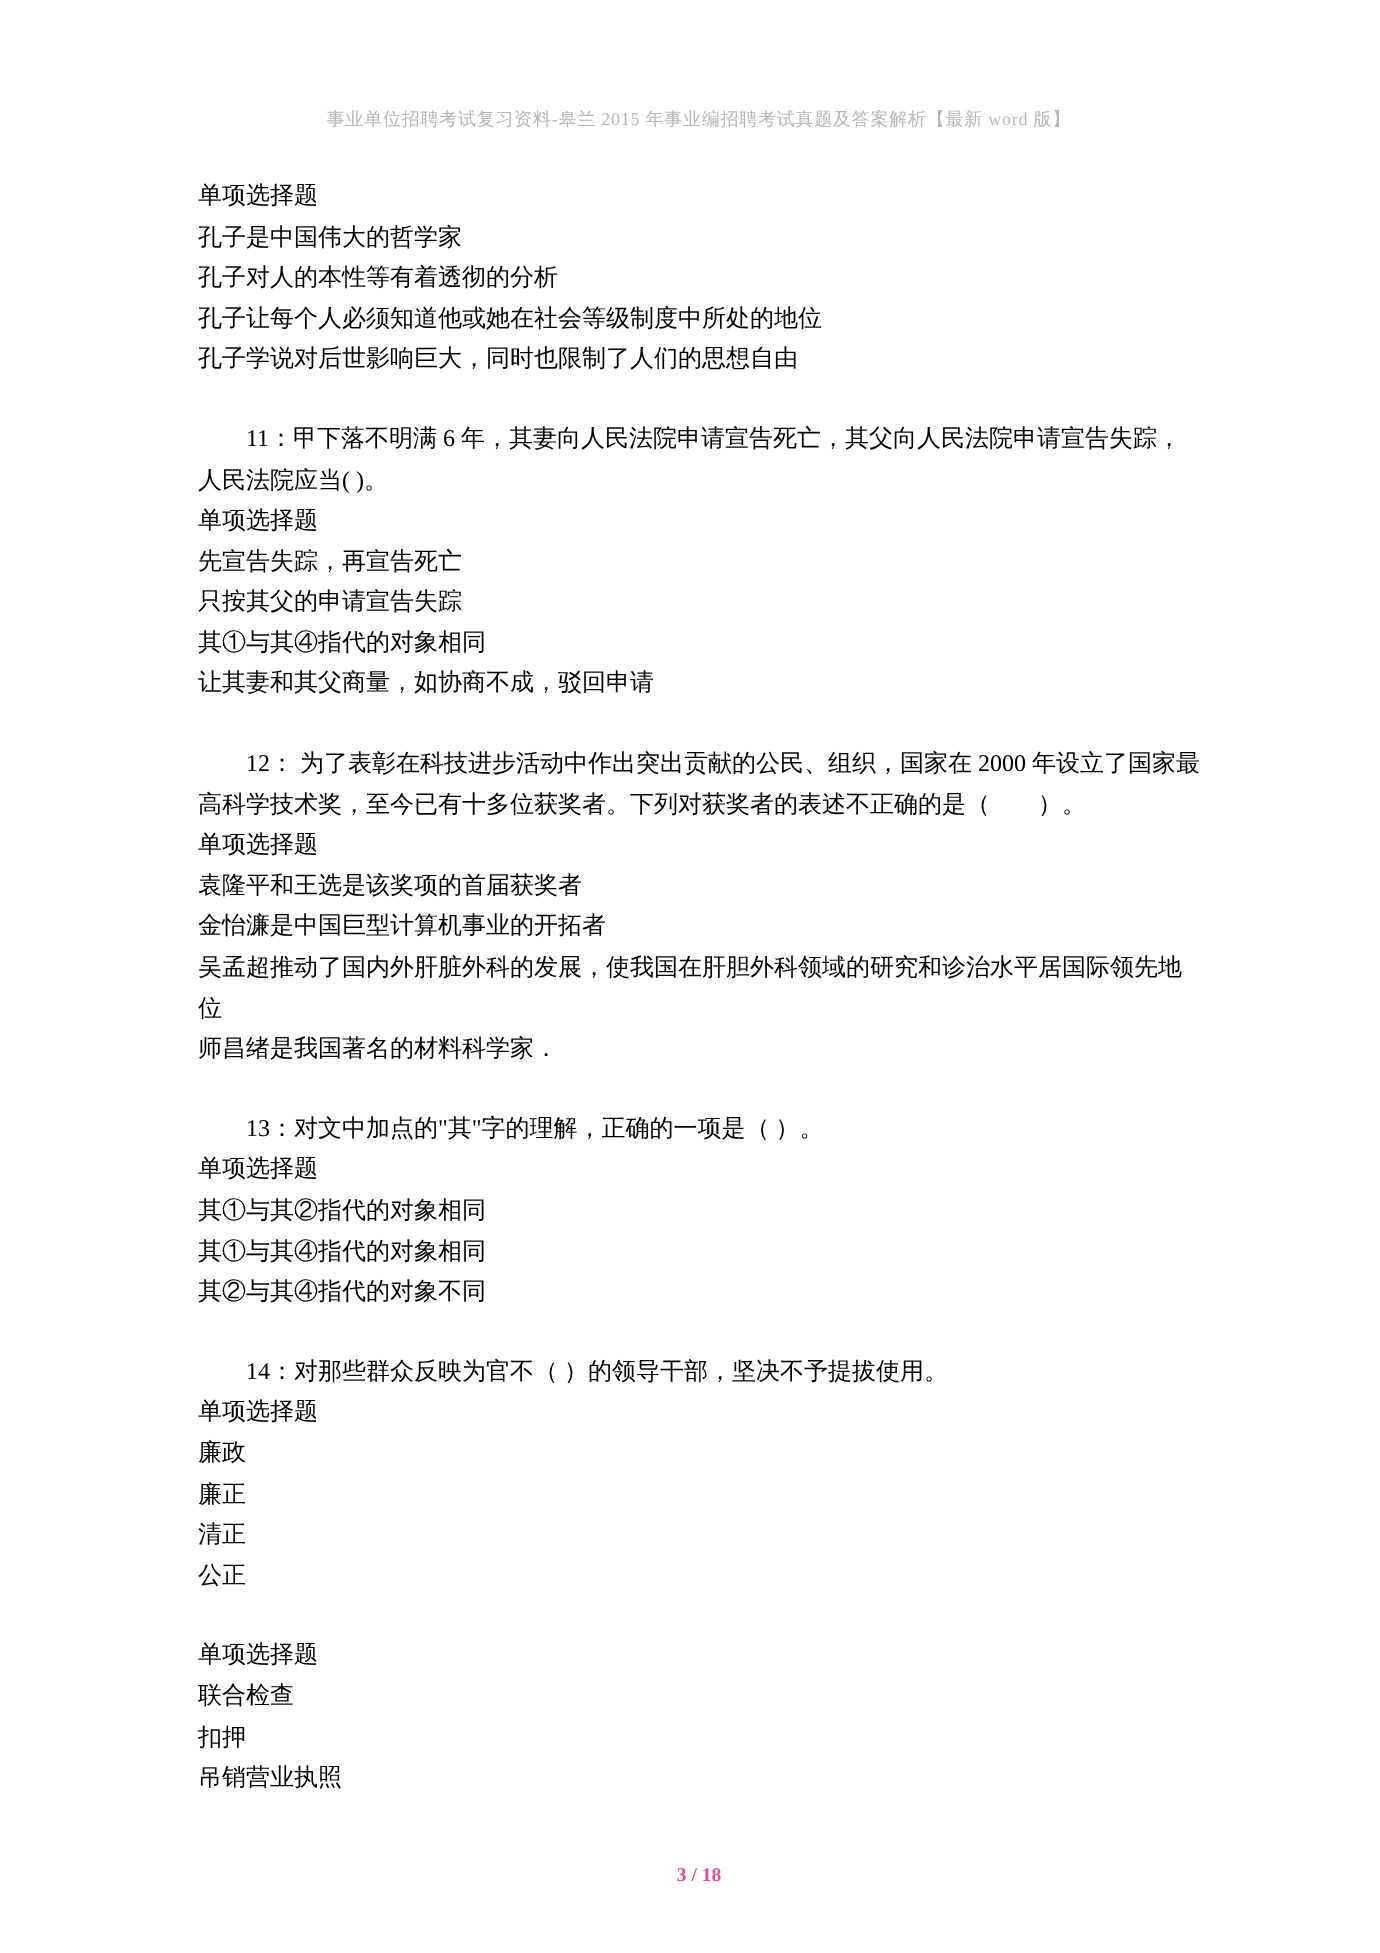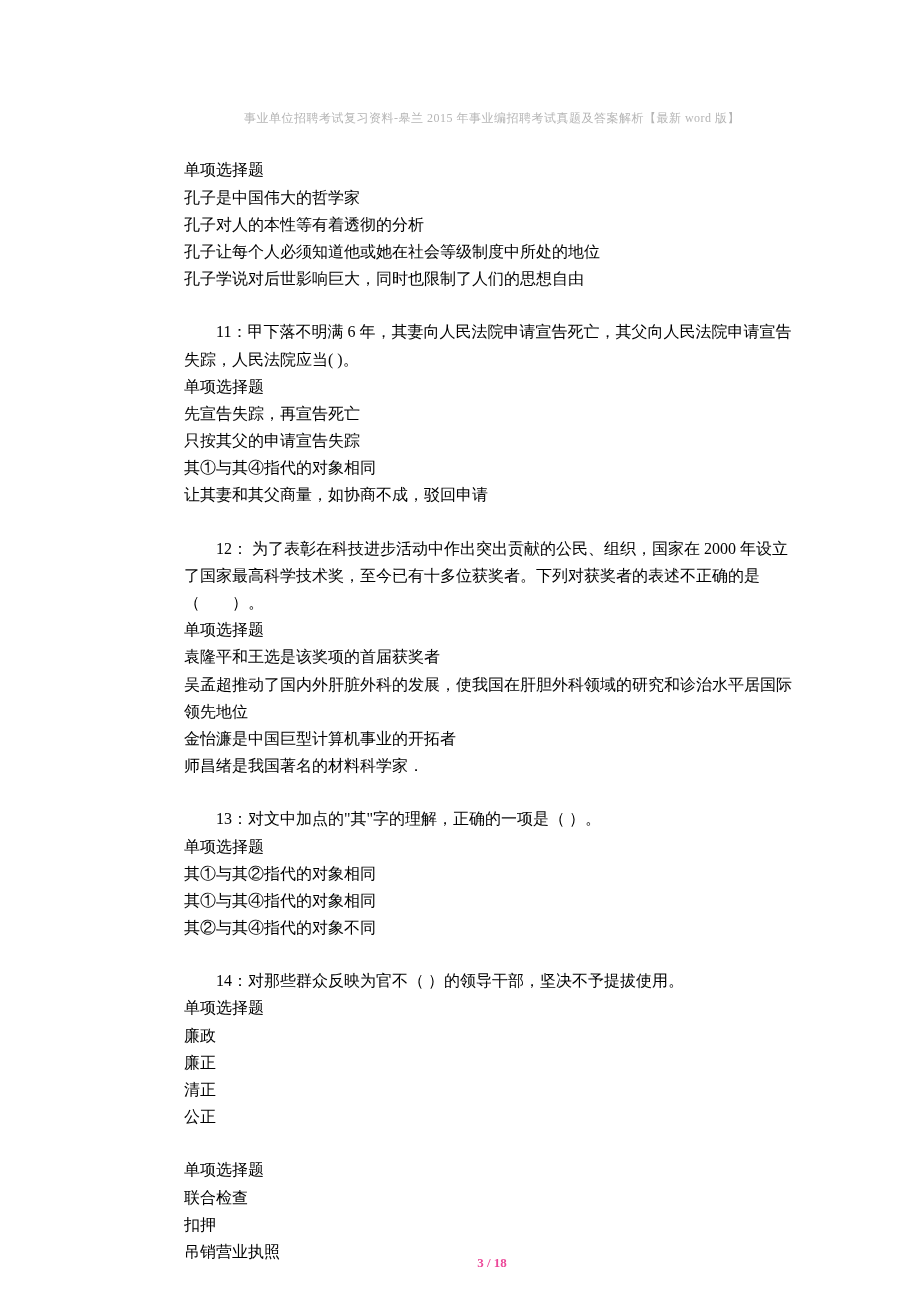--- a/index.html
+++ b/index.html
@@ -1,15 +1,15 @@
 <!DOCTYPE html>
 <html><head>
 <meta charset="utf-8">
 <style>
-  * { margin: 16px; padding: 0; box-sizing: border-box; }
+  * { margin: 3px; padding: 0; box-sizing: border-box; }
   body {
     width: 920px;
     height: 1302px;
     background: #ffffff;
     font-family: "SimSun", "宋体", serif;
     font-size: 16px;
     color: #000000;
     line-height: 1.7;
     padding: 60px 120px 50px 120px;
     position: relative;
@@ -62,22 +62,22 @@
     <p>先宣告失踪，再宣告死亡</p>
     <p>只按其父的申请宣告失踪</p>
     <p>其①与其④指代的对象相同</p>
     <p>让其妻和其父商量，如协商不成，驳回申请</p>
   </div>
 
   <div class="block">
     <p class="question-start">12： 为了表彰在科技进步活动中作出突出贡献的公民、组织，国家在 2000 年设立了国家最高科学技术奖，至今已有十多位获奖者。下列对获奖者的表述不正确的是（　　）。</p>
     <p>单项选择题</p>
     <p>袁隆平和王选是该奖项的首届获奖者</p>
+    <p>金怡濂是中国巨型计算机事业的开拓者</p>
     <p>吴孟超推动了国内外肝脏外科的发展，使我国在肝胆外科领域的研究和诊治水平居国际领先地位</p>
-    <p>金怡濂是中国巨型计算机事业的开拓者</p>
     <p>师昌绪是我国著名的材料科学家．</p>
   </div>
 
   <div class="block">
     <p class="question-start">13：对文中加点的"其"字的理解，正确的一项是（  ）。</p>
     <p>单项选择题</p>
     <p>其①与其②指代的对象相同</p>
     <p>其①与其④指代的对象相同</p>
     <p>其②与其④指代的对象不同</p>
   </div>

